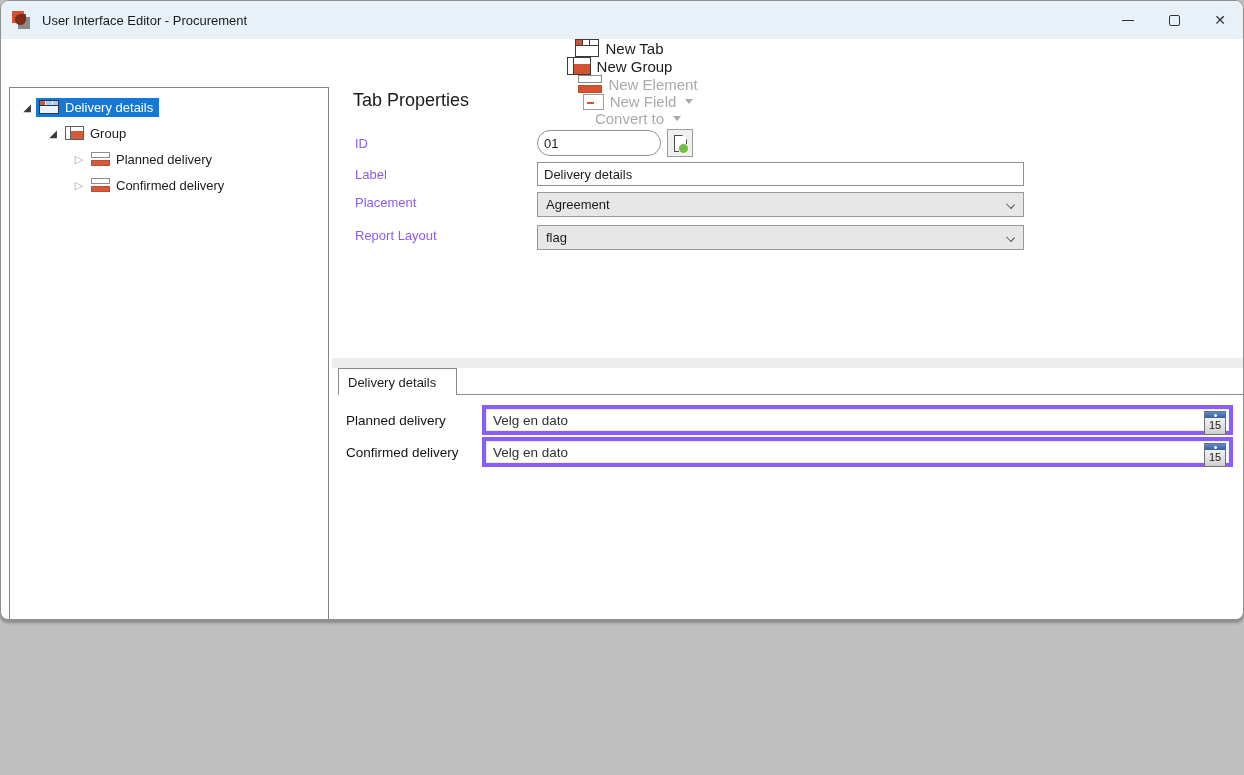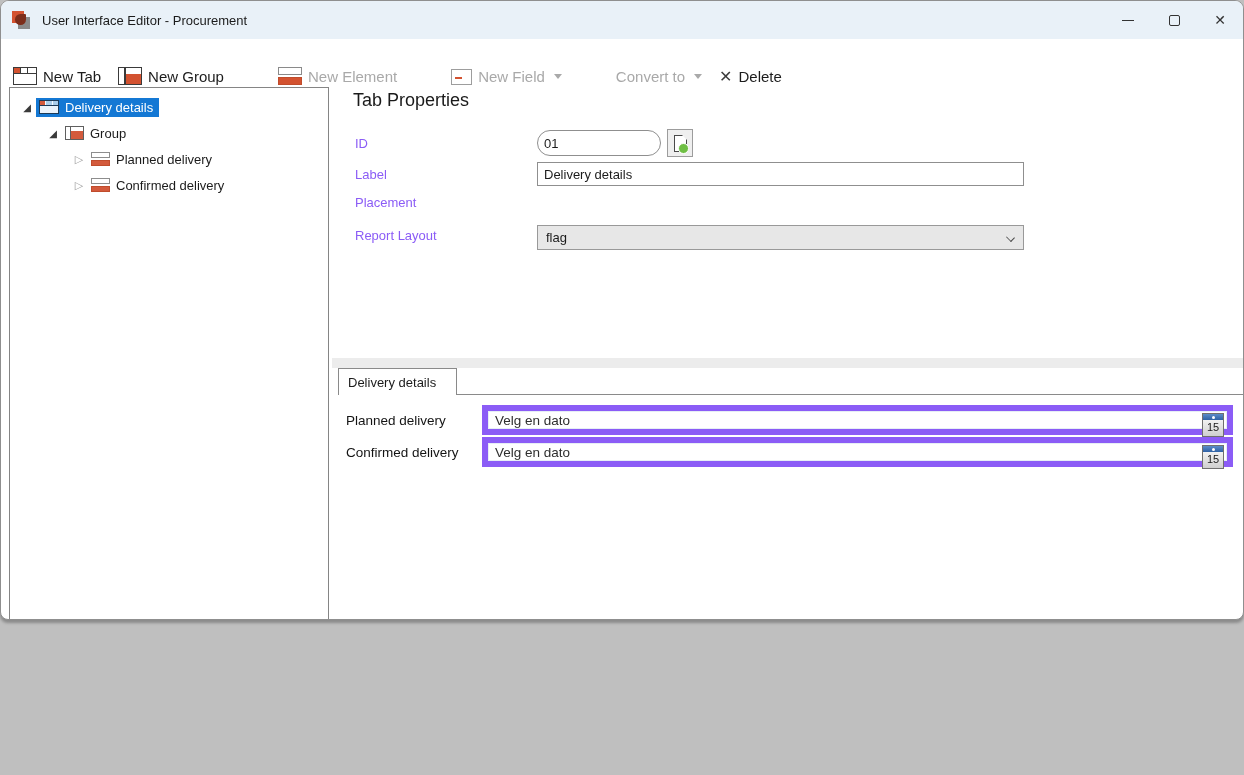--- a/index.html
+++ b/index.html
@@ -15,21 +15,21 @@
   .appicon .sq1{ position:absolute; left:0; top:0; width:12px; height:12px; background:#d35230; }
   .appicon .sq2{ position:absolute; right:0; bottom:0; width:12px; height:12px; background:#8a8a8a; }
   .appicon .leaf{ position:absolute; left:3px; top:3px; width:11px; height:11px; background:#7c2d1a; border-radius:55% 10% 55% 55%; }
   .title{ margin-left:12px; font-size:13px; color:#1b1b1b; }
   .win-controls{ position:absolute; right:0; top:0; height:38px; display:flex; }
   .win-btn{ width:46px; height:38px; display:flex; align-items:center; justify-content:center; color:#222; }
   .glyph-min{ width:12px; height:1px; background:#333; }
   .glyph-max{ width:11px; height:11px; border:1px solid #333; border-radius:2px; }
   .glyph-close{ font-size:14px; line-height:1; color:#333; }
   
-  .toolbar{ position:absolute; left:0; top:38px; width:100%; height:46px; background:#fff; display:flex; align-items:flex-end; padding-left:12px; }
+  .toolbar{ position:absolute; left:0; top:38px; width:100%; height:46px; background:#fff; display:flex; align-items:center; padding-left:12px;flex-direction:column; }
   .tb-item{ display:flex; align-items:center; gap:6px; margin-right:17px; font-size:15px; color:#1c1c1c; cursor:default; }
   .tb-item.disabled{ color:#a9a9a9;padding-left:37px; }
   .dd-arrow{ width:0; height:0; border-left:4px solid transparent; border-right:4px solid transparent; border-top:5px solid #a9a9a9; margin-left:3px; }
   
   .ic-newtab{ width:24px; height:18px; border:1.5px solid #3a3a3a; background:#fff; position:relative; }
   .ic-newtab:before{ content:""; position:absolute; left:0; top:0; right:0; height:5px; border-bottom:1.5px solid #3a3a3a;
      background:linear-gradient(to right,#d35230 0 6px,#3a3a3a 6px 7px,#fff 7px 13px,#3a3a3a 13px 14px,#fff 14px 100%); }
   .ic-newgroup{ width:24px; height:18px; border:1.5px solid #3a3a3a; background:#fff; position:relative; }
   .ic-newgroup:before{ content:""; position:absolute; left:5px; top:0; bottom:0; width:1.5px; background:#3a3a3a; }
   .ic-newgroup:after{ content:""; position:absolute; left:6.5px; right:0; bottom:0; height:10px; background:#d35230; }
@@ -64,21 +64,21 @@
   .chevron{ position:absolute; right:9px; top:8px; width:7px; height:7px; border-right:1.5px solid #4a4a4a; border-bottom:1.5px solid #4a4a4a; transform:rotate(45deg) scale(1,.8); }
   .id-btn{ position:absolute; left:666px; top:128px; width:26px; height:28px; background:#efefef; border:1px solid #9c9c9c; display:flex; align-items:center; justify-content:center; }
   .page-ic{ width:13px; height:17px; border:1px solid #4a4a4a; background:#fff; position:relative; }
   .page-ic:before{ content:""; position:absolute; right:-1px; top:-1px; width:0; height:0; border-left:5px solid transparent; border-top:5px solid #efefef; }
   .page-ic:after{ content:""; position:absolute; right:-3px; bottom:-3px; width:9px; height:9px; border-radius:50%; background:#6fbf44; border:1px solid #fff; }
   
   .splitter{ position:absolute; left:331px; top:357px; width:913px; height:10px; background:#ececec; }
   .prev-tabline{ position:absolute; left:337px; top:393px; width:907px; height:1px; background:#8a8a8a; z-index:1; }
   .prev-tab{ position:absolute; left:337px; top:367px; width:119px; height:27px; background:#fff; border:1px solid #8a8a8a; border-bottom:none; z-index:2; display:flex; align-items:center; padding-left:9px; font-size:13px; color:#1b1b1b; }
   .prev-label{ position:absolute; left:345px; height:30px; display:flex; align-items:center; font-size:13.5px; color:#141414; }
-  .date-field{ position:absolute; left:481px; width:751px; height:30px; background:#fff; border:6px solid #8b5cf6; box-shadow:inset 0 0 0 1px #e6eef5; display:flex; align-items:center; padding-left:7px; font-size:13.5px; color:#2e2e2e; }
+  .date-field{ position:absolute; left:481px; width:751px; height:30px; background:#fff; border:4px solid #8b5cf6; box-shadow:inset 0 0 0 1px #e6eef5; display:flex; align-items:center; padding-left:7px; font-size:13.5px; color:#2e2e2e; }
   .cal-btn{ position:absolute; right:3px; top:2px; width:22px; height:24px; border:1px solid #6f6f6f; background:linear-gradient(#ffffff,#cfcfcf); display:flex; flex-direction:column; align-items:center; }
   .cal-head{ width:100%; height:6px; background:linear-gradient(#5b8cc8,#2f62a5); position:relative; }
   .cal-head:before{ content:""; position:absolute; left:50%; top:1.5px; width:3px; height:3px; margin-left:-1.5px; border-radius:50%; background:#fff; }
   .cal-day{ font-size:11px; color:#1a1a1a; margin-top:2px; line-height:1; }
 </style>
 </head>
 <body>
 
 <div class="window">
 
@@ -175,20 +175,24 @@
   <div class="form-label" style="top:135px;">ID</div>
   <input class="txt-input" style="left: 536px; top: 129px; width: 124px; height: 26px; border-radius: 13px;" readonly="" value="01">
   <div class="id-btn">
     <div class="page-ic"></div>
   </div>
 
   <div class="form-label" style="top:166px;">Label</div>
   <input class="txt-input" style="left: 536px; top: 161px; width: 487px; height: 24px;" readonly="" value="Delivery details">
 
   <div class="form-label" style="top:194px;">Placement</div>
+  <div class="select" style="left:536px; top:191px; width:487px; height:25px;">
+    <span>Agreement</span>
+    <div class="chevron"></div>
+  </div>
 
   <div class="form-label" style="top:227px;">Report Layout</div>
   <div class="select" style="left:536px; top:224px; width:487px; height:25px;">
     <span>flag</span>
     <div class="chevron"></div>
   </div>
 
   <div class="splitter"></div>
   <div class="prev-tabline"></div>
   <div class="prev-tab">

